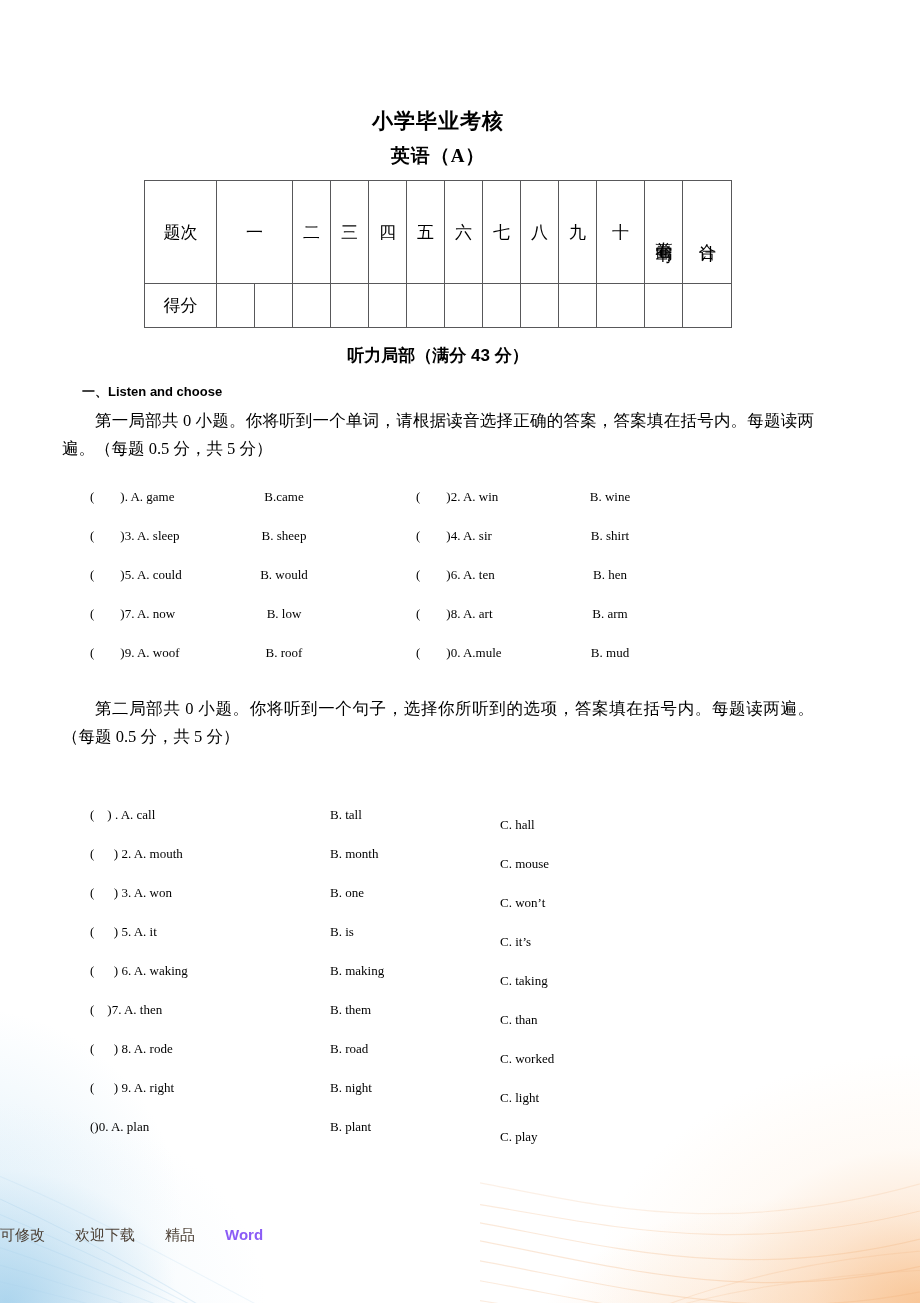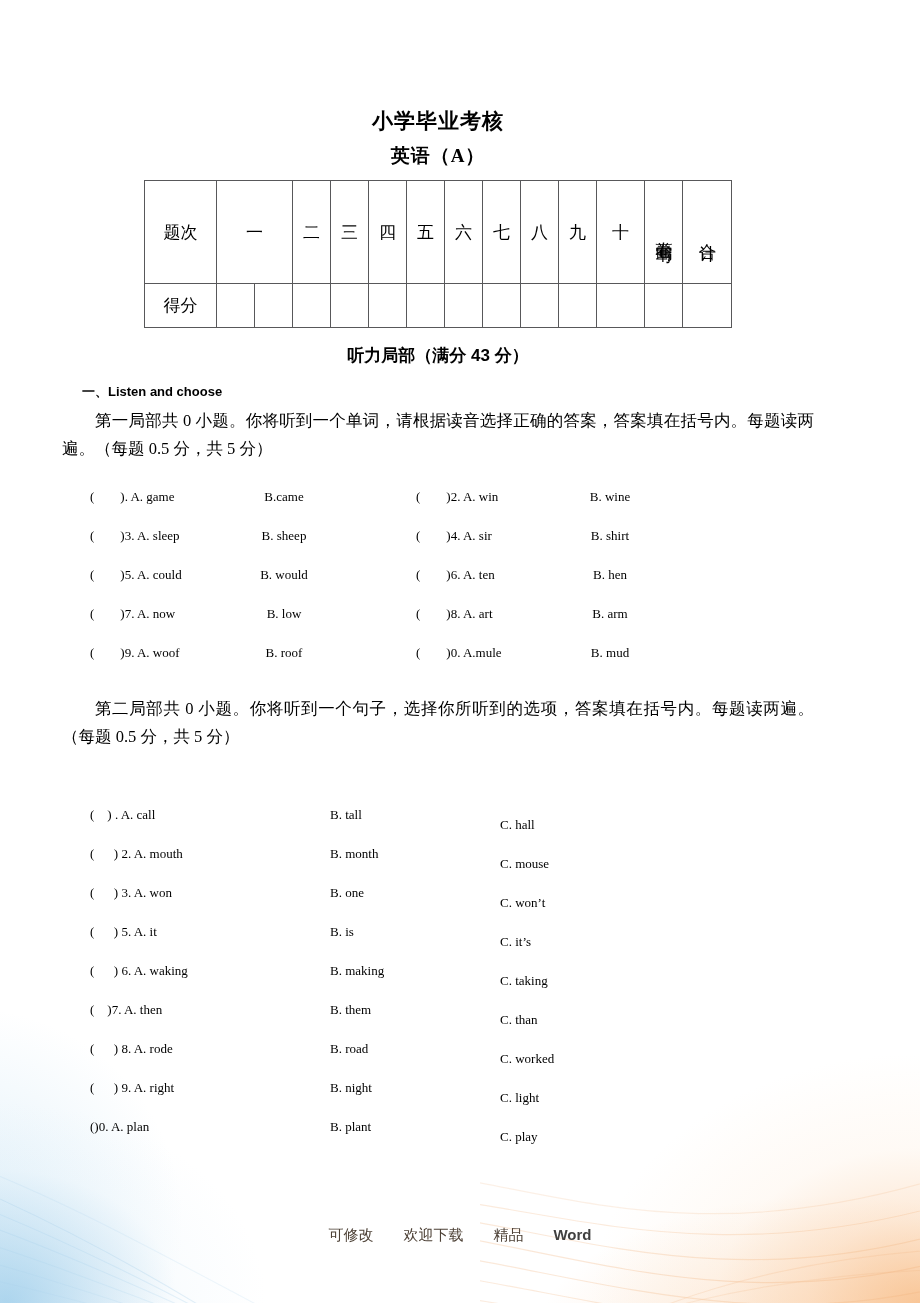--- a/index.html
+++ b/index.html
@@ -171,30 +171,29 @@
   .spacer-md { height: 18px; }
 
   
   .footer {
     position: absolute;
     z-index: 3;
     left: 0;
     right: 0;
     bottom: 58px;
     display: flex;
-    justify-content: center;
     align-items: baseline;
     gap: 30px;
     font-size: 15px;
     color: #4d4136;
     font-family: "Liberation Sans", sans-serif;
   }
   .footer .word {
     font-weight: bold;
-    color: #404040;
+    color: #8b5cf6;
   }
 </style>
 </head>
 <body>
 
 <div class="bg-layer">
   <div class="bg-blue"></div>
   <svg class="bg-blue-lines" viewBox="0 0 400 330" preserveAspectRatio="none">
     <g fill="none" stroke="#9ecae8" stroke-width="1.1">
       <path d="M-20 140 C 90 185, 210 250, 330 330" opacity=".5"></path>

